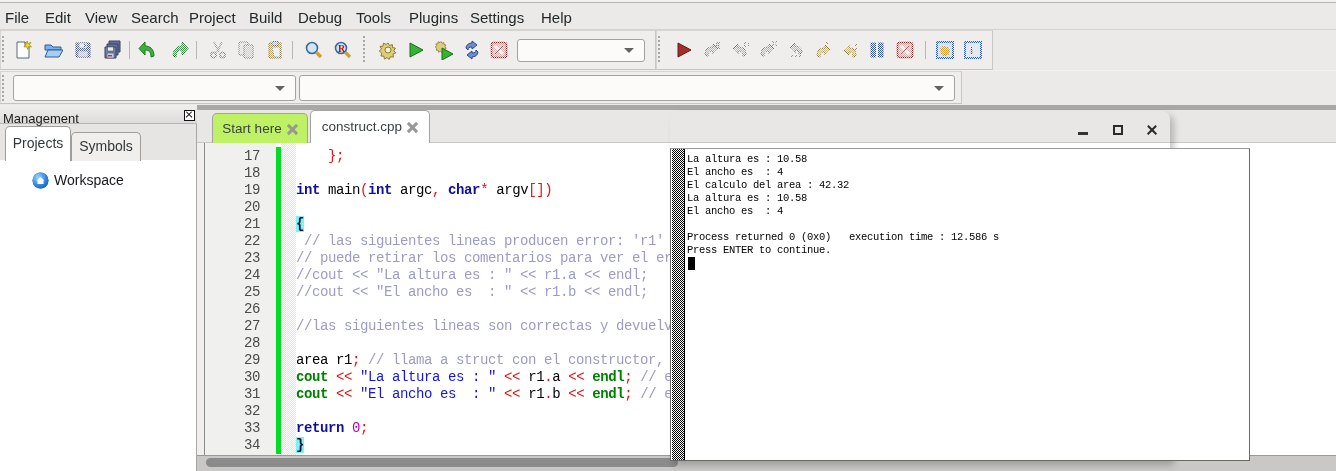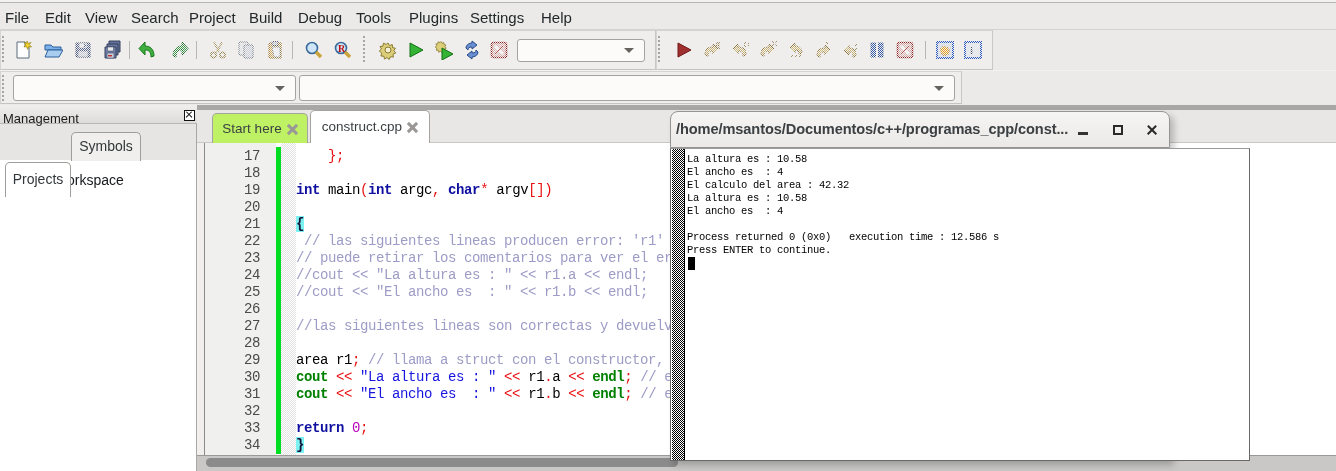--- a/index.html
+++ b/index.html
@@ -23,21 +23,21 @@
 .combo { position:absolute; background:#fcfbfa; border:1px solid #a5a3a0; border-radius:3px; }
 .combo .arr { position:absolute; right:10px; top:50%; margin-top:-2.5px; width:0; height:0; border-left:5px solid transparent; border-right:5px solid transparent; border-top:5.5px solid #66635f; }
 
 #mgmt { left:0; top:105px; width:197px; height:366px; background:#e7e5e3; border-right:1px solid #a9a7a4; }
 #mgmt-title { left:0; top:105px; width:197px; height:19px; background:linear-gradient(#f0efee,#dedcda); border-bottom:1px solid #b9b7b5; }
 #mgmt-title span { position:absolute; left:3px; top:6px; font-size:13px; color:#1a1a1a; }
 #mgmt-x { left:184px; top:110px; width:11px; height:11px; border:1.5px solid #111; background:#fff; }
 #mgmt-x:before, #mgmt-x:after { content:""; position:absolute; left:0px; top:3.2px; width:8px; height:1.4px; background:#111; transform:rotate(45deg); }
 #mgmt-x:after { transform:rotate(-45deg); }
 .ltab { position:absolute; border:1px solid #a09e9b; border-bottom:none; border-radius:5px 5px 0 0; font-size:14px; color:#32373a; text-align:center; }
-#tab-projects { left:5px; top:126px; width:66px; height:35px; background:#fff; z-index:3;margin-top:36px; }
+#tab-projects { left:5px; top:126px; width:66px; height:35px; background:#fff; z-index:3; }
 #tab-symbols  { left:71px; top:132px; width:70px; height:29px; background:#f0efed; z-index:2; }
 #mgmt-body { left:0; top:160px; width:196px; height:311px; background:#fff; }
 
 #ed-topband { left:197px; top:105px; width:1139px; height:5px; background:#a9a7a5; }
 #ed-strip { left:197px; top:110px; width:1139px; height:33px; background:#e8e7e5; border-bottom:1px solid #c9c7c5; }
 #splitter { left:197px; top:143px; width:8px; height:328px; background:#f0efee; border-right:1px solid #8c8a88; }
 .etab { position:absolute; border:1px solid #a5a3a0; border-bottom:none; border-radius:5px 5px 0 0; font-size:13.5px; color:#3a3f42; }
 #tab-start { left:212px; top:113px; width:96px; height:30px; background:#bef264; }
 #tab-cons  { left:310px; top:110px; width:120px; height:33px; background:#ffffff; z-index:2; }
 .tabx { display:inline-block; width:11px; height:11px; position:relative; vertical-align:-1px; margin-left:5px; }
@@ -298,19 +298,16 @@
     <div id="term-text">La altura es : 10.58
 El ancho es  : 4
 El calculo del area : 42.32
 La altura es : 10.58
 El ancho es  : 4
 
 Process returned 0 (0x0)   execution time : 12.586 s
 Press ENTER to continue.</div>
     <div id="cursor"></div>
   </div>
-  <div id="term-title">
-      <span class="t">/home/msantos/Documentos/c++/programas_cpp/const...</span>
-    </div>
 </div>
 <div id="btn-min" class="abs"></div>
 <div id="btn-max" class="abs"></div>
 <div id="btn-x" class="abs"></div>
 
 </body></html>

